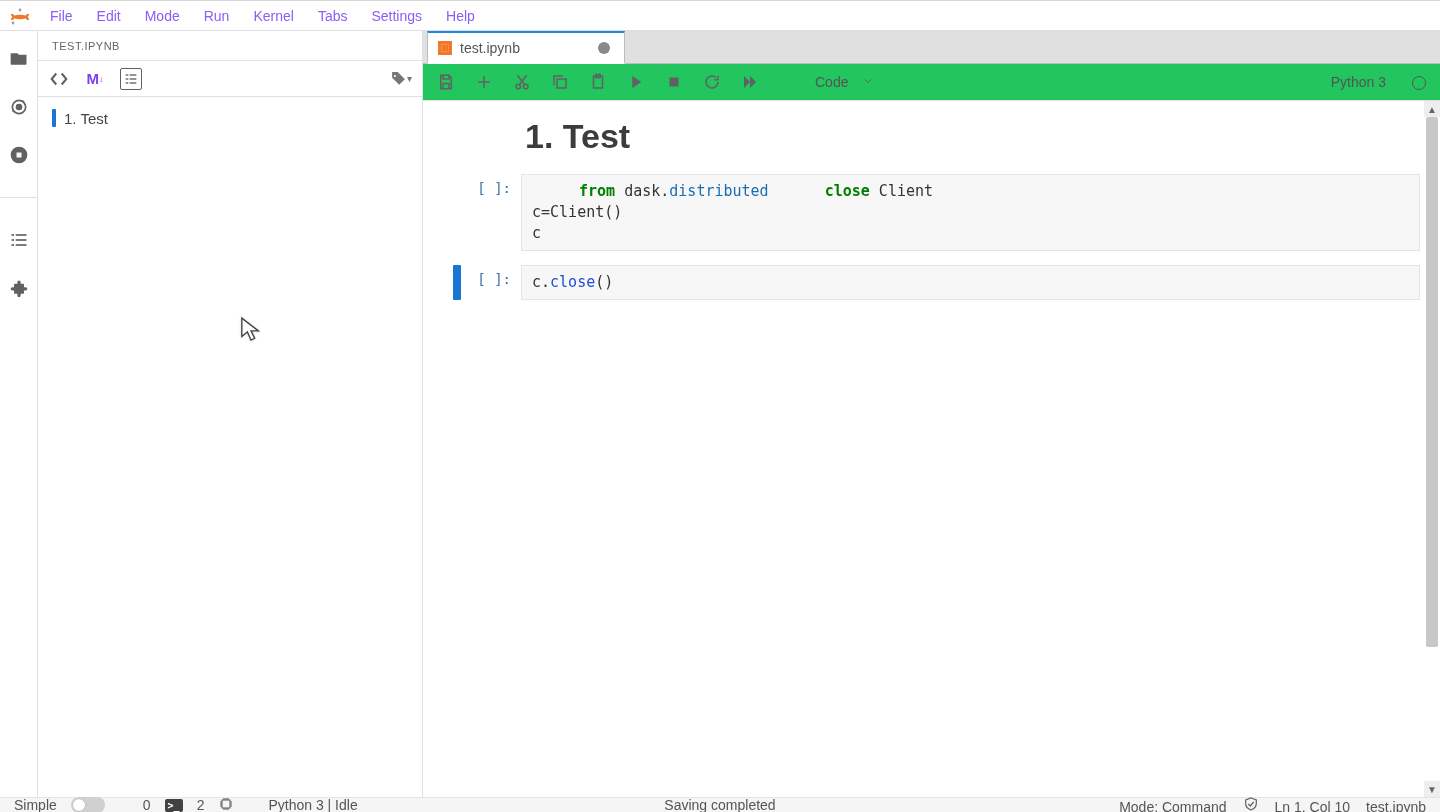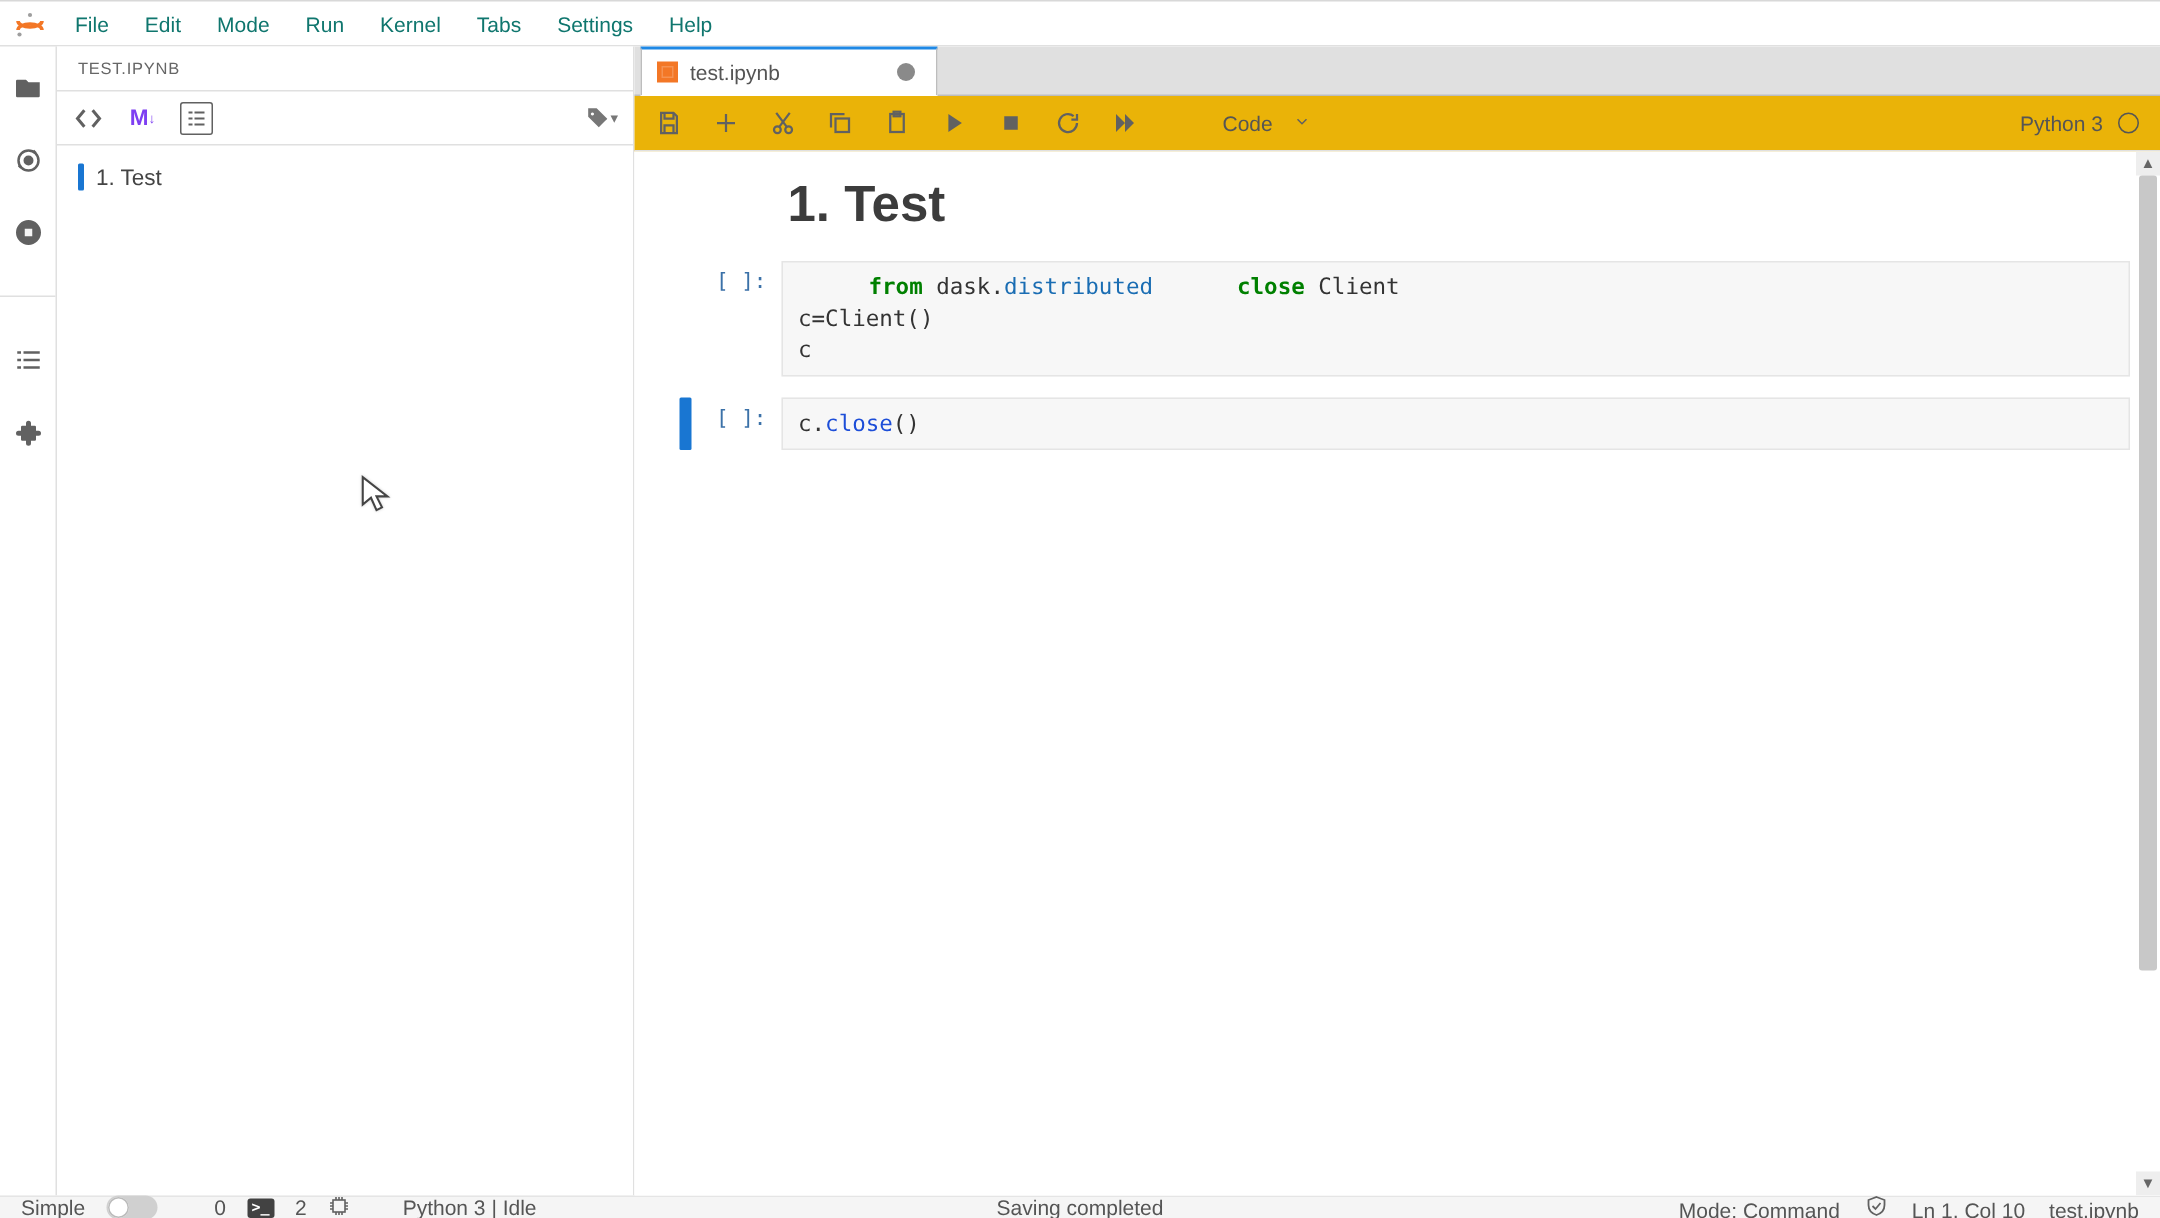--- a/index.html
+++ b/index.html
@@ -1,21 +1,21 @@
 <!DOCTYPE html>
 <html><head>
 <meta charset="utf-8">
 <style>
   * { box-sizing: border-box; margin: 0; padding: 0; }
   html, body { width: 1440px; height: 812px; font-family: -apple-system, Helvetica, Arial, sans-serif; font-size: 13px; color: #444; background: #fff; overflow: hidden; }
   .root { display: flex; flex-direction: column; width: 100%; height: 100%; border-top: 1px solid #d8d8d8;}
   
   .menubar { display: flex; align-items: center; height: 30px; border-bottom: 1px solid #e0e0e0; padding: 0 4px; }
   .logo { width: 24px; height: 24px; margin: 0 6px 0 4px; display:flex; align-items:center; justify-content:center;}
-  .menu-item { padding: 6px 12px; font-size: 14px; color: #0f766e; cursor: default; }
+  .menu-item { padding: 6px 12px; font-size: 14px; color: #8b5cf6; cursor: default; }
   
   .mainrow { flex: 1 1 auto; display: flex; min-height: 0; }
   
   .activitybar { width: 38px; display: flex; flex-direction: column; align-items: center; padding-top: 18px; gap: 28px; border-right: 1px solid #e0e0e0; color: #616161;}
   .act-icon { width: 20px; height: 20px; display:flex; align-items:center; justify-content:center;}
   .act-icon svg { width: 20px; height: 20px; }
   .act-divider { height: 1px; width: 100%; background: #e0e0e0; margin: 4px 0; }
   
   .sidepanel { width: 385px; border-right: 1px solid #e0e0e0; display:flex; flex-direction:column; background:#fff;}
   .sp-header { height: 30px; display:flex; align-items:center; padding: 0 14px; font-size: 11px; letter-spacing: .5px; color:#666; border-bottom:1px solid #e0e0e0; text-transform: uppercase;}
@@ -26,25 +26,25 @@
   .sp-body { flex:1; padding: 8px 10px; overflow:auto;}
   .toc-item { display:flex; align-items:center; gap:8px; padding:4px 4px; font-size:15px; color:#444f;}
   .toc-bar { width:4px; height:18px; background:#1976d2; border-radius:1px;}
   
   .mainarea { flex:1; display:flex; flex-direction:column; min-width:0; background:#fff;}
   .tabbar { height: 33px; background:#e0e0e0; display:flex; align-items:flex-end; border-bottom:1px solid #bdbdbd; padding-left:4px;}
   .tab { height:33px; background:#fff; border:1px solid #bdbdbd; border-bottom:1px solid #fff; display:flex; align-items:center; padding:0 14px 0 10px; gap:8px; font-size:14px; color:#555; border-top:2px solid #1e88e5; margin-bottom:-1px;}
   .tab .dirty { width:12px; height:12px; border-radius:50%; background:#8a8a8a; margin-left: 70px;}
   .tab .nb-icon { width:14px;height:14px; background:#f37726; display:inline-block; position:relative;}
   .tab .nb-icon::after{content:'';position:absolute;inset:3px;border:1px solid #fff3;}
-  .nb-toolbar { height:37px; background:#eab308; border-bottom:1px solid #e0e0e0; display:flex; align-items:center; padding:0 14px; gap:20px;}
+  .nb-toolbar { height:37px; background:#22c55e; border-bottom:1px solid #e0e0e0; display:flex; align-items:center; padding:0 14px; gap:20px;}
   .nbt-btn { width:18px; height:18px; display:flex; align-items:center; justify-content:center; color:#616161;}
   .nbt-sep { width:10px;}
   .celltype { display:flex; align-items:center; gap:14px; font-size:14px; color:#555; padding:0 6px;}
-  .kernel-right { margin-left:auto; display:flex; align-items:center; gap:10px; font-size:14px; color:#555;}
+  .kernel-right { margin-left:auto; display:flex; align-items:flex-end; gap:26px; font-size:14px; color:#555;}
   .kernel-circle { width:14px; height:14px; border:1.5px solid #555; border-radius:50%;}
   
   .notebook { flex:1; overflow:auto; background:#fff; position:relative; padding: 10px 20px 20px 30px;}
   .nb-scroll-up { position:absolute; top:0; right:0; width:16px; height:16px; background:#eee; display:flex; align-items:center; justify-content:center; color:#666; font-size:10px;}
   .nb-scroll-down { position:absolute; bottom:0; right:0; width:16px; height:16px; background:#eee; display:flex; align-items:center; justify-content:center; color:#666; font-size:10px;}
   .nb-scroll-track { position:absolute; top:16px; right:2px; bottom:16px; width:12px; background:transparent;}
   .nb-scroll-thumb { position:absolute; top:0; right:0; width:12px; height:530px; background:#c8c8c8; border-radius:2px;}
   .md-h1 { font-size:34px; font-weight:700; color:#3c3c3c; margin: 6px 0 18px 72px;}
   .cell { display:flex; align-items:flex-start; margin-bottom:14px;}
   .cell .gutter { width:8px; align-self:stretch; border-radius:1px;}

